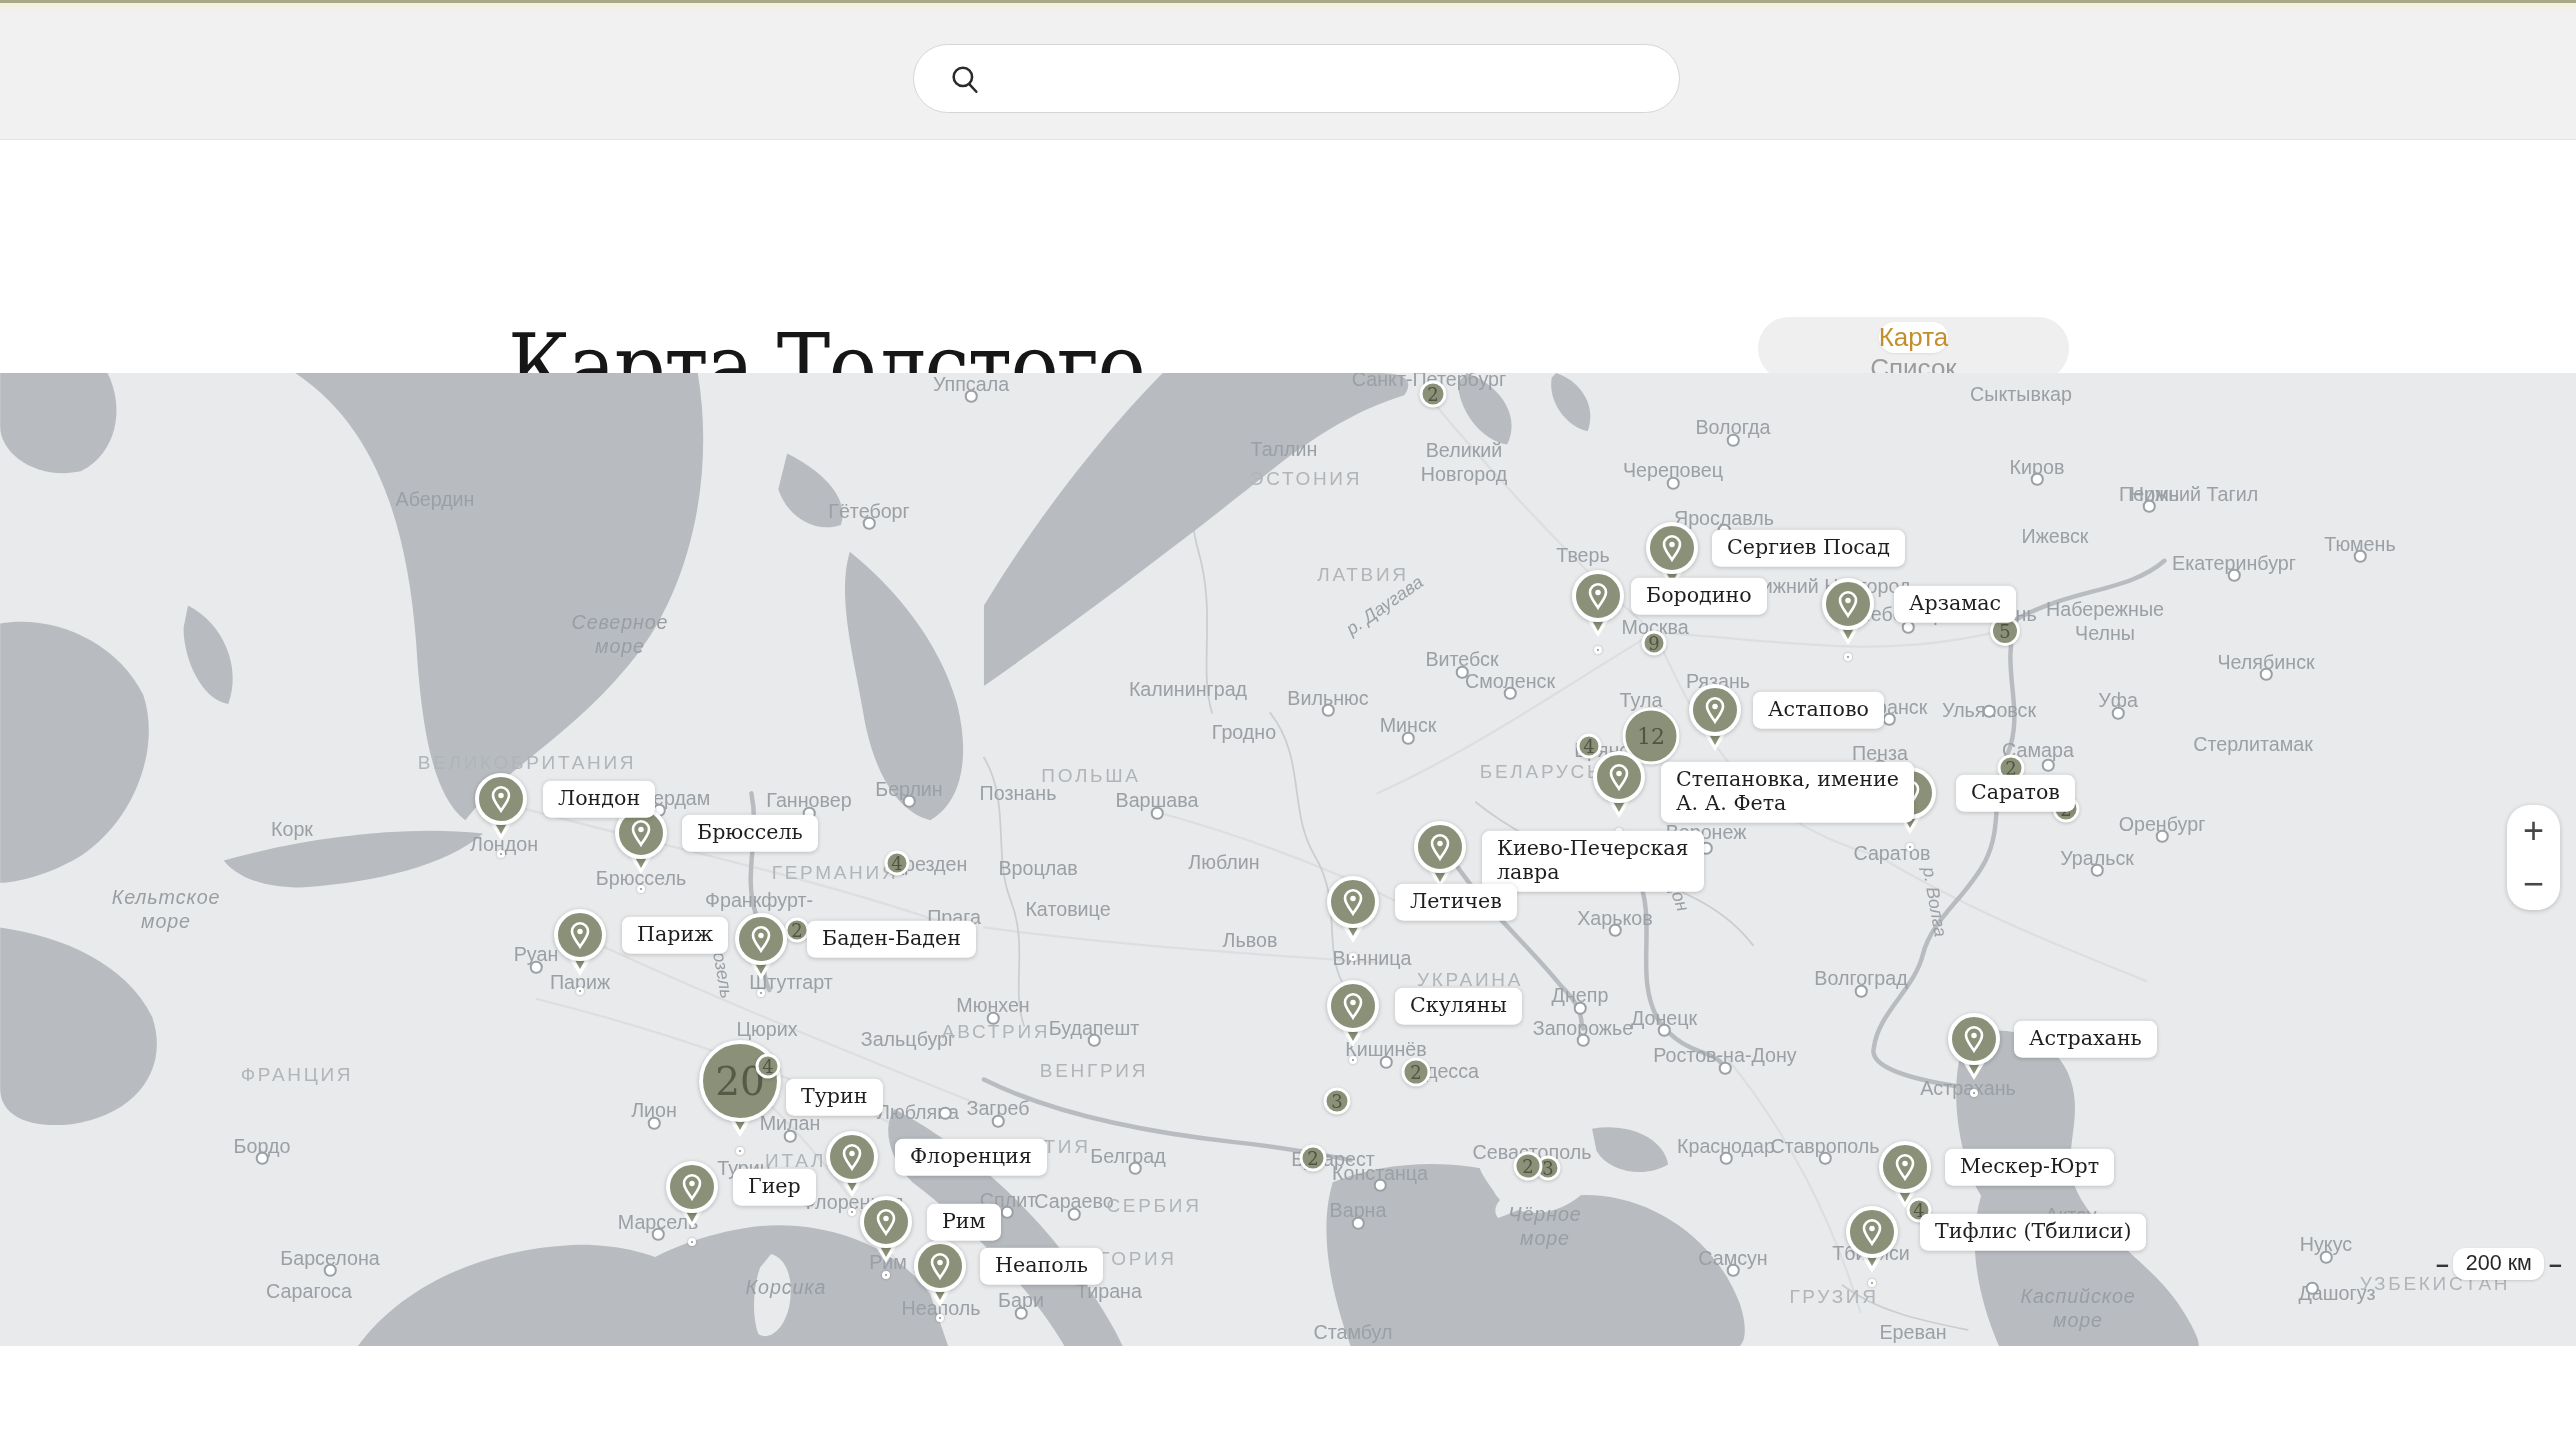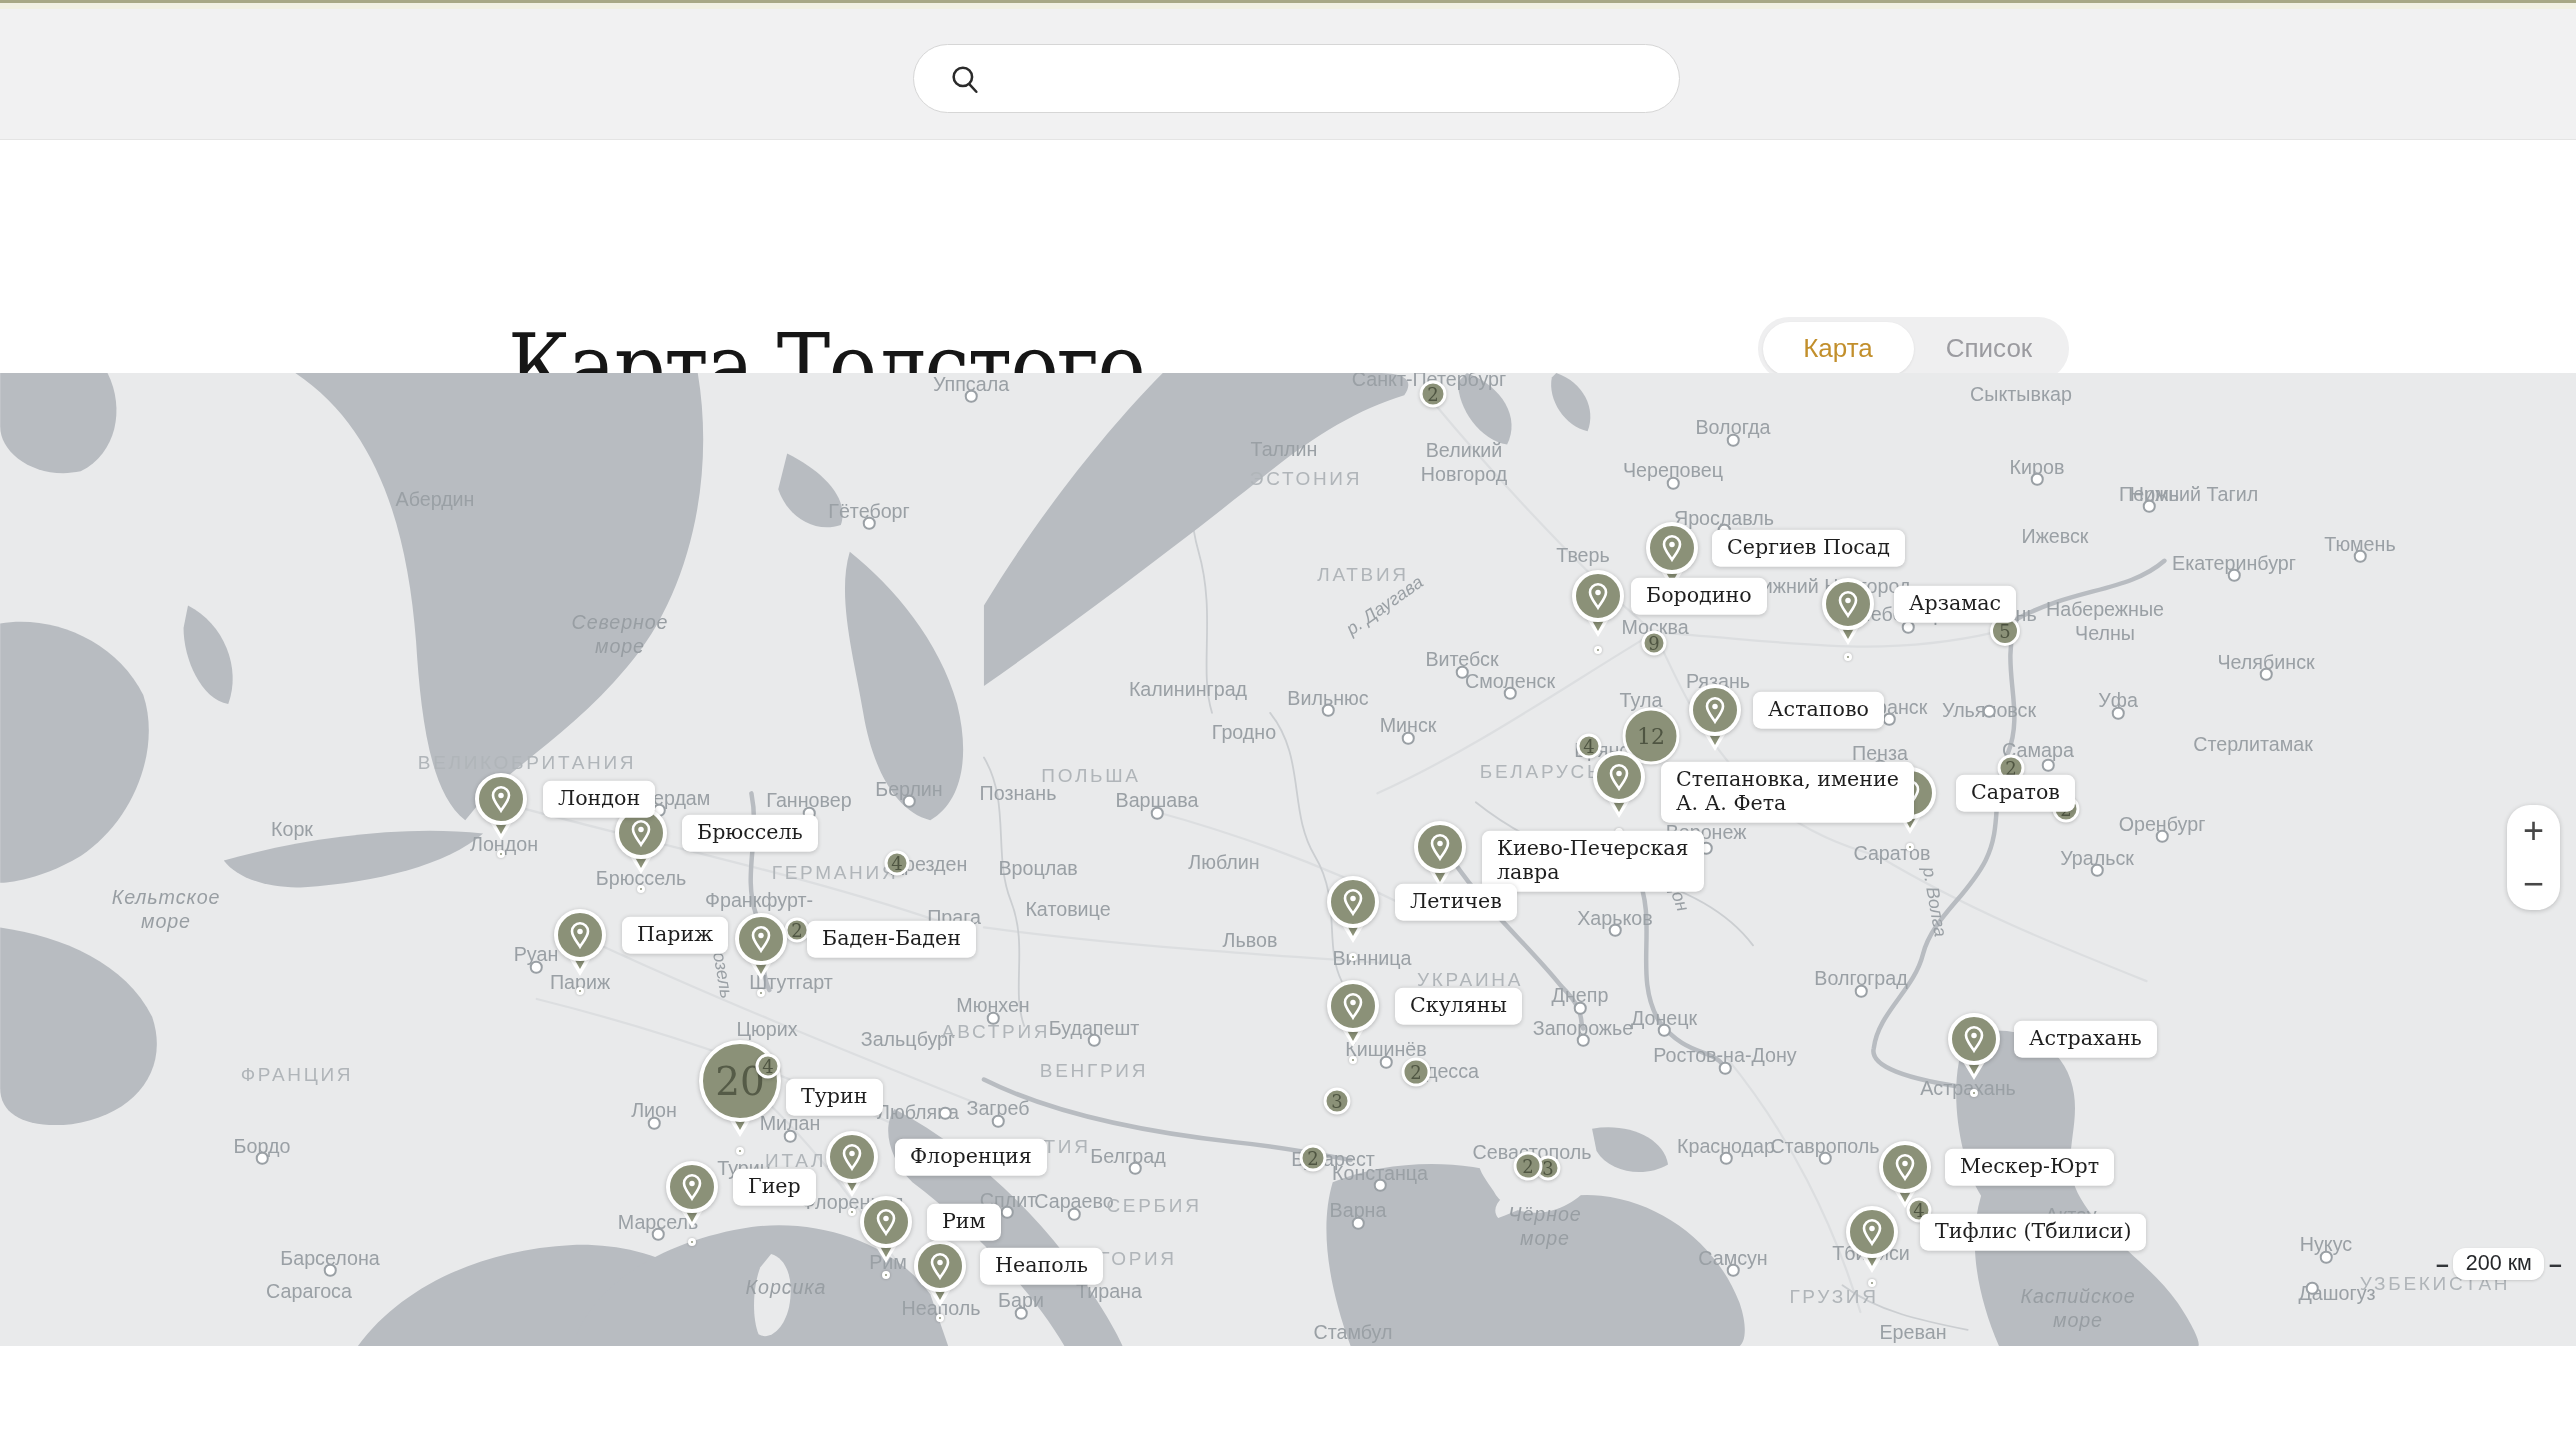--- a/index.html
+++ b/index.html
@@ -13,21 +13,21 @@
   #searchbar { position:absolute; left:913px; top:35px; width:767px; height:69px; background:#fff; border:1.8px solid #d6d6d6; border-radius:36px; display:flex; align-items:center; padding:0 27px 0 34px; }
   #searchbar input { flex:1; border:none; outline:none; font-size:27px; color:#333; background:transparent; font-family:"Liberation Sans",sans-serif; }
   #searchbar input::placeholder { color:#b3b3b3; }
   #search-icon { width:34px; height:34px; flex:0 0 auto; }
 
   
   #header { position:absolute; left:0; top:140px; width:100%; height:233px; background:#ffffff; }
   #page-title { position:absolute; left:508px; top:175px; font-family:"DejaVu Serif",serif; font-size:89px; font-weight:500; color:#161616; letter-spacing:-1.8px; white-space:nowrap; }
   #page-title span { display:inline-block; transform:scaleX(.9); transform-origin:left center; }
   #page-subtitle { position:absolute; left:510px; top:284px; font-size:25px; color:#2b2b2b; }
-  #toggle { position:absolute; left:1758px; top:177px; width:311px; height:63px; background:#efeff0; border-radius:31px; display:flex; align-items:center; padding:4.5px; }
+  #toggle { position:absolute; left:1758px; top:177px; width:311px; height:63px; background:#efeff0; border-radius:31px; display:flex; align-items:center; padding:4.5px;flex-direction:column; }
   .tab { flex:1; height:54px; border-radius:27px; display:flex; align-items:center; justify-content:center; font-size:26px; cursor:pointer; }
   .tab.active { background:#ffffff; color:#c28f2c; box-shadow:0 0.9px 2.7px rgba(0,0,0,.08); }
   .tab.inactive { color:#9b9ba0; }
 
   
   #map { position:absolute; left:0; top:373px; width:2576px; height:973px; background:#e9eaeb; overflow:hidden; }
   #basemap { position:absolute; left:0; top:0; }
 
   .bl { position:absolute; transform:translate(-50%,-50%); color:#9aa0a5; font-size:19.7px; white-space:pre-line; text-align:center; line-height:1.2; pointer-events:none; }
   .bl.caps { color:#b0b5b9; font-size:19px; letter-spacing:2.7px; }

